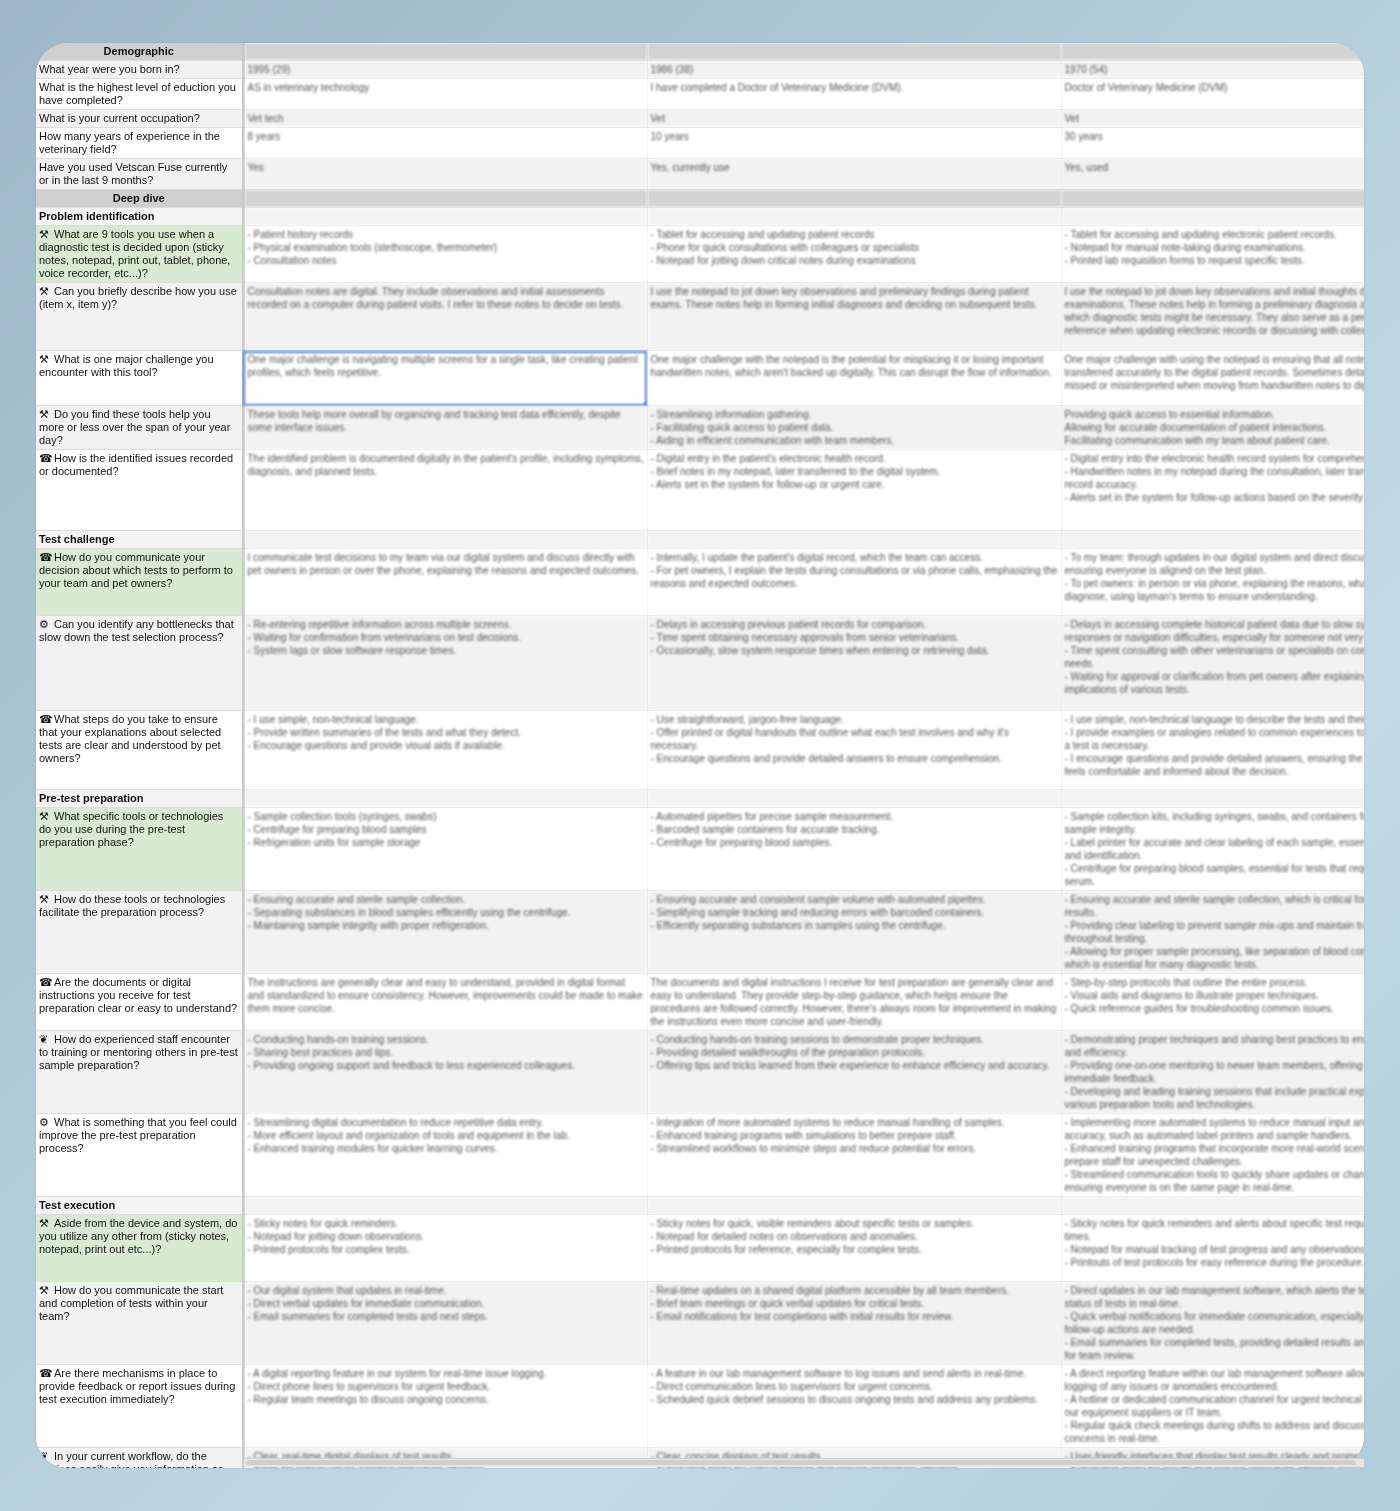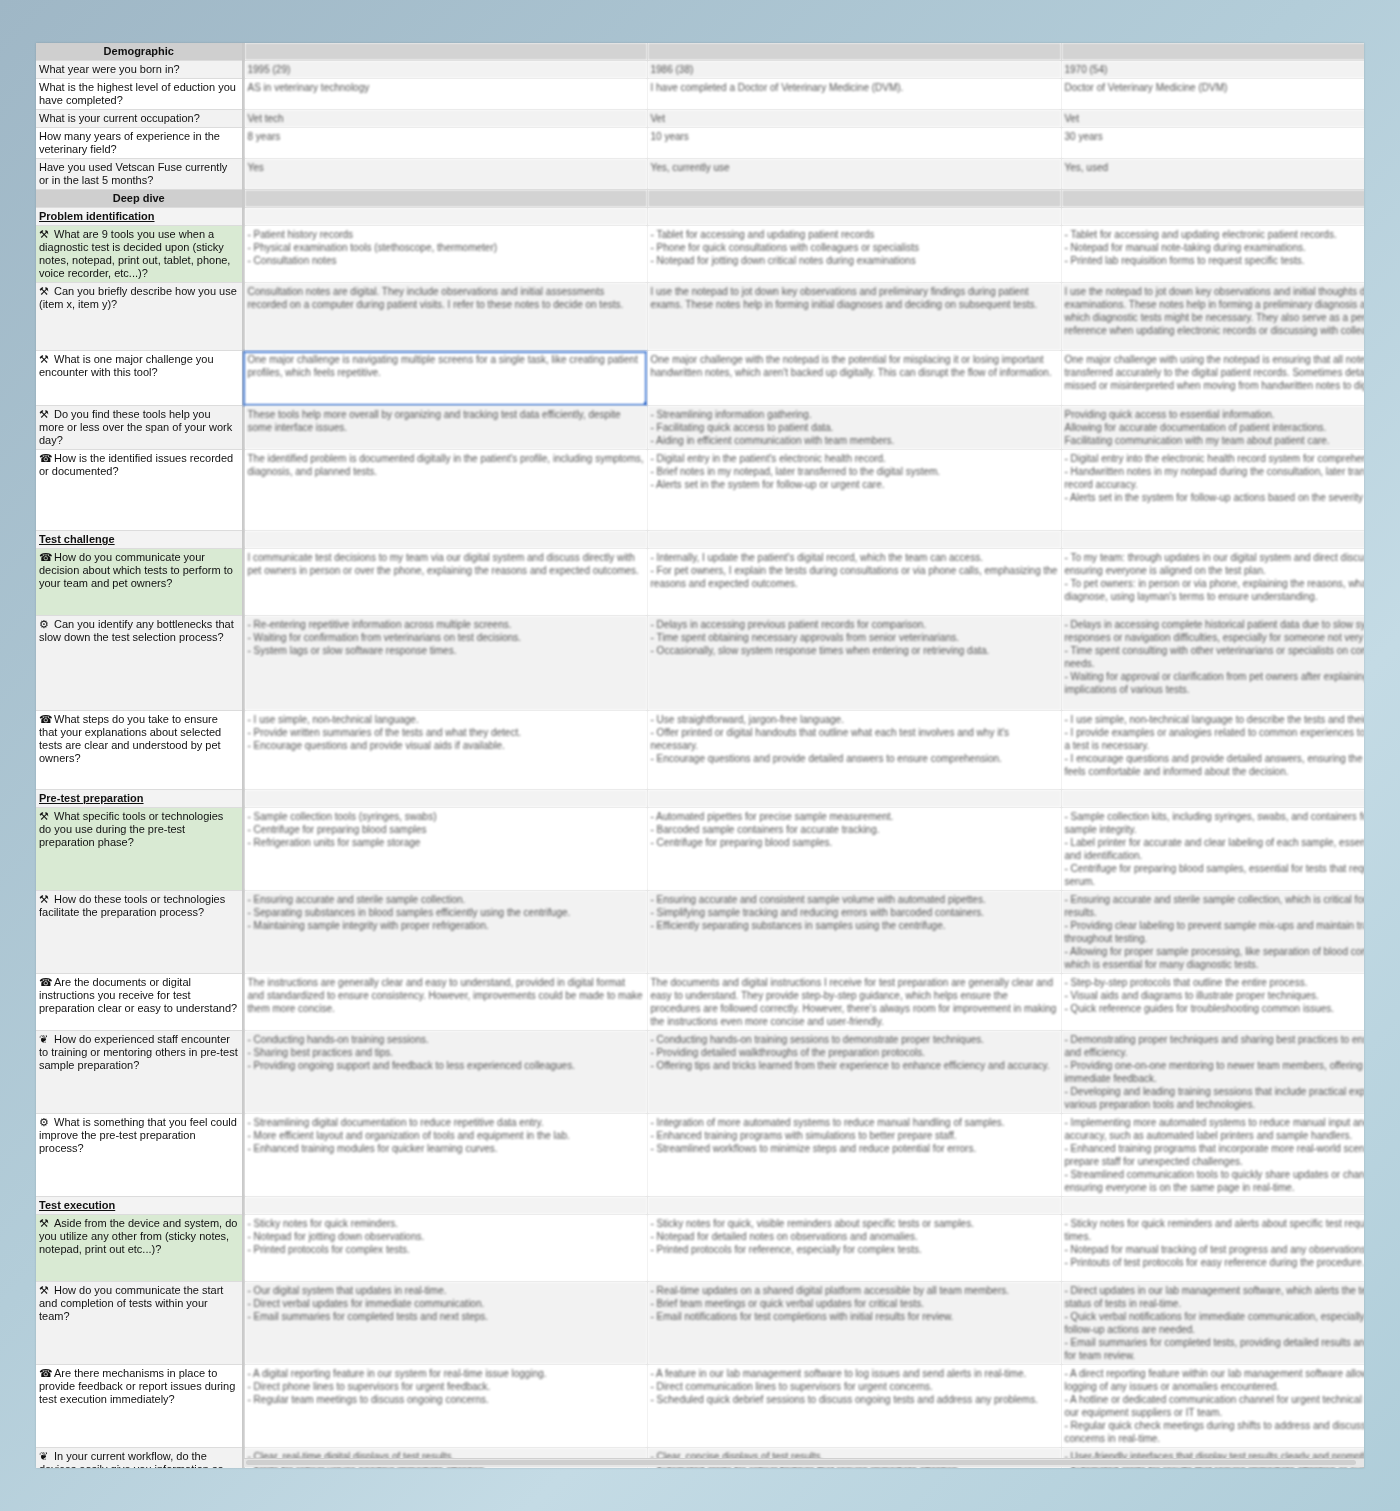--- a/index.html
+++ b/index.html
@@ -6,36 +6,37 @@
   body {
     width:1400px; height:1511px; overflow:hidden;
     background: linear-gradient(135deg, #9fb7c6 0%, #b3cdd9 45%, #c4dbe5 70%, #afcdd9 100%);
     font-family: "Liberation Sans", sans-serif;
     position:relative;
   }
   .sheet {
     position:absolute; left:36px; top:43px; width:1328px; height:1425px;
     background:#fff; overflow:hidden;
     box-shadow: 0 0 2px rgba(0,0,0,0.15);
+    border-radius: 32px;
   }
   table { border-collapse:collapse; table-layout:fixed; width:1400px; }
   col.q { width:207px; }
   col.a1 { width:404px; }
   col.a2 { width:414px; }
   col.a3 { width:375px; }
   td {
     font-size:11px; line-height:13px; color:#111;
     vertical-align:top; padding:2px 3px;
     border-bottom:1px solid #dcdcdc; border-right:1px solid #e3e3e3;
     overflow:hidden; white-space:normal;
   }
   td.q { border-right:3px solid #c9c9c9; }
   tr.hdr td { background:#cfcfcf; font-weight:bold; text-align:center; height:13px; }
   tr.hdr td.ans { background:#d3d3d3; }
-  tr.section td { background:#f3f3f3; font-weight:bold;text-decoration:underline; }
+  tr.section td { background:#f3f3f3; font-weight:bold; }
   tr.section td.ans { background:#f3f3f3; }
   tr.row-alt td { background:#f2f2f2; }
   tr.row td { background:#fff; }
   td.green { background:#d9ead3 !important; }
   td.ans {
     color:#555; filter: blur(1.2px);
     font-size:10px; line-height:13px;
   }
   .ico { display:inline-block; width:15px; font-size:11px; }
   .sel { outline:2px solid #4a7fd4; outline-offset:-2px; position:relative; }
@@ -84,21 +85,21 @@
           <td class="ans" style="white-space: pre-line;">Vet</td>
           <td class="ans" style="white-space: pre-line;">Vet</td>
         </tr>
         <tr class="row" style="height: 28px;">
           <td class="q"><span>How many years of experience in the veterinary field?</span></td>
           <td class="ans" style="white-space: pre-line;">8 years</td>
           <td class="ans" style="white-space: pre-line;">10 years</td>
           <td class="ans" style="white-space: pre-line;">30 years</td>
         </tr>
         <tr class="row-alt" style="height: 28px;">
-          <td class="q"><span>Have you used Vetscan Fuse currently or in the last 5 months?</span></td>
+          <td class="q"><span>Have you used Vetscan Fuse currently or in the last 9 months?</span></td>
           <td class="ans" style="white-space: pre-line;">Yes</td>
           <td class="ans" style="white-space: pre-line;">Yes, currently use</td>
           <td class="ans" style="white-space: pre-line;">Yes, used</td>
         </tr>
         <tr class="hdr">
           <td class="q">Deep dive</td>
           <td class="ans"></td>
           <td class="ans"></td>
           <td class="ans"></td>
         </tr>
@@ -126,21 +127,21 @@
           <td class="ans" style="white-space: pre-line;">I use the notepad to jot down key observations and preliminary findings during patient exams. These notes help in forming initial diagnoses and deciding on subsequent tests.</td>
           <td class="ans" style="white-space: pre-line;">I use the notepad to jot down key observations and initial thoughts during patient examinations. These notes help in forming a preliminary diagnosis and deciding which diagnostic tests might be necessary. They also serve as a personal reference when updating electronic records or discussing with colleagues.</td>
         </tr>
         <tr class="row" style="height: 55px;">
           <td class="q"><span class="ico">⚒</span><span>What is one major challenge you encounter with this tool?</span></td>
           <td class="ans sel" style="white-space: pre-line;">One major challenge is navigating multiple screens for a single task, like creating patient profiles, which feels repetitive.</td>
           <td class="ans" style="white-space: pre-line;">One major challenge with the notepad is the potential for misplacing it or losing important handwritten notes, which aren't backed up digitally. This can disrupt the flow of information.</td>
           <td class="ans" style="white-space: pre-line;">One major challenge with using the notepad is ensuring that all notes are transferred accurately to the digital patient records. Sometimes details can be missed or misinterpreted when moving from handwritten notes to digital entries.</td>
         </tr>
         <tr class="row-alt" style="height: 41px;">
-          <td class="q"><span class="ico">⚒</span><span>Do you find these tools help you more or less over the span of your work day?</span></td>
+          <td class="q"><span class="ico">⚒</span><span>Do you find these tools help you more or less over the span of your year day?</span></td>
           <td class="ans" style="white-space: pre-line;">These tools help more overall by organizing and tracking test data efficiently, despite some interface issues.</td>
           <td class="ans" style="white-space: pre-line;">- Streamlining information gathering.
 - Facilitating quick access to patient data.
 - Aiding in efficient communication with team members.</td>
           <td class="ans" style="white-space: pre-line;">Providing quick access to essential information.
 Allowing for accurate documentation of patient interactions.
 Facilitating communication with my team about patient care.</td>
         </tr>
         <tr class="row" style="height: 81px;">
           <td class="q"><span class="ico">☎</span><span>How is the identified issues recorded or documented?</span></td>

